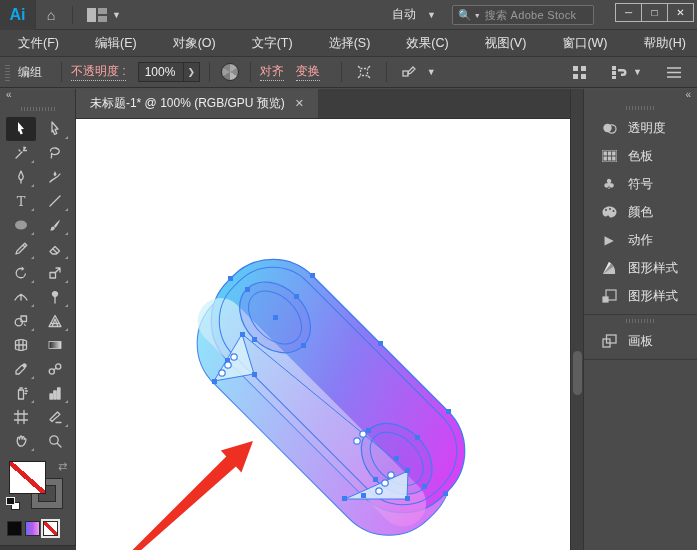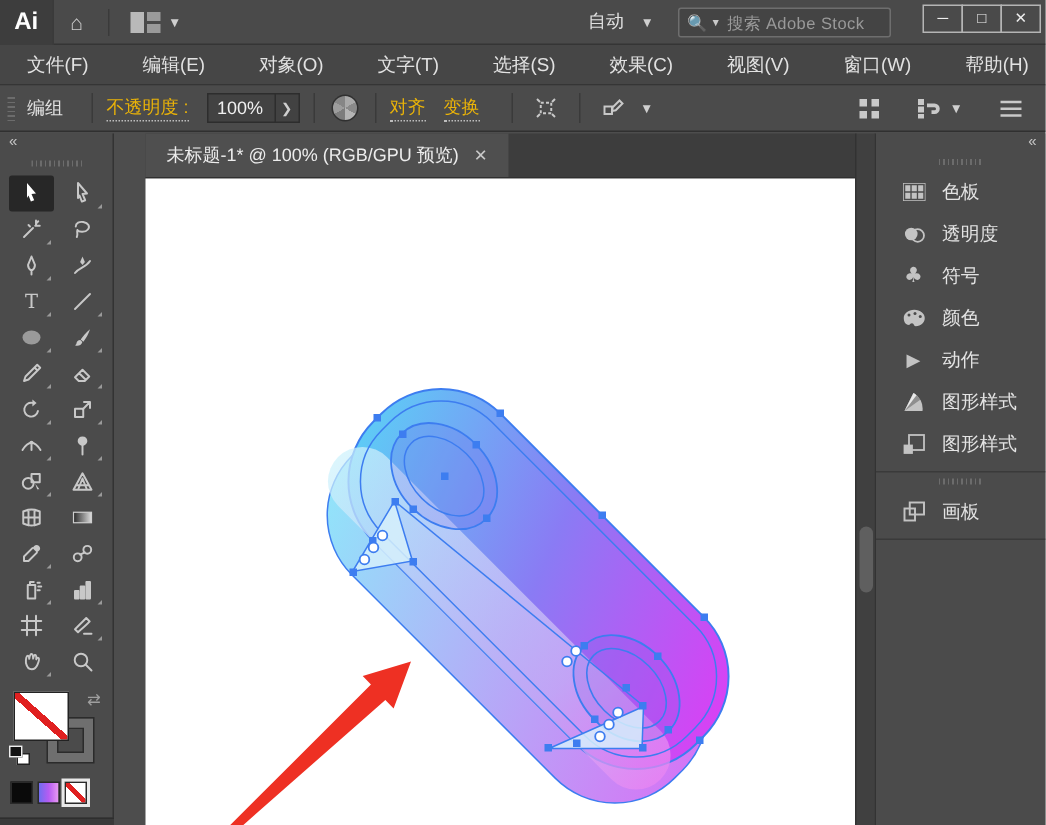--- a/index.html
+++ b/index.html
@@ -1,21 +1,21 @@
 <!DOCTYPE html>
 <html><head>
 <meta charset="utf-8">
 <style>
   * { margin:0; padding:0; box-sizing:border-box; }
   html,body { width:697px; height:550px; overflow:hidden; }
   body { font-family:"Liberation Sans","DejaVu Sans",sans-serif; background:#4d4d4d; color:#dcdcdc; font-size:12px; position:relative; }
 
   
   .titlebar { height:30px; background:#4a4a4a; border-bottom:1px solid #353535; display:flex; align-items:center; position:relative; }
-  .ai-logo { width:36px; height:30px; background:#3d3d3d; color:#ffffff; font-weight:bold; font-size:16px; display:flex; align-items:center; justify-content:center; border-right:1px solid #3a3a3a; }
+  .ai-logo { width:36px; height:30px; background:#3d3d3d; color:#0ea5e9; font-weight:bold; font-size:16px; display:flex; align-items:center; justify-content:center; border-right:1px solid #3a3a3a; }
   .home-btn { width:30px; text-align:center; font-size:14px; color:#cfcfcf; }
   .tb-sep { width:1px; height:18px; background:#3a3a3a; margin:0 6px; }
   .ws-icon { display:flex; align-items:center; gap:2px; margin-left:8px; }
   .ws-icon .p1 { width:9px; height:14px; background:#b9b9b9; }
   .ws-icon .pcol { display:flex; flex-direction:column; gap:2px; }
   .ws-icon .p2 { width:9px; height:6px; background:#9a9a9a; }
   .chev { color:#cfcfcf; font-size:9px; margin-left:5px; }
   .auto-dd { position:absolute; left:392px; display:flex; align-items:center; gap:6px; color:#e0e0e0; }
   .searchbox { position:absolute; left:452px; top:5px; width:142px; height:20px; border:1px solid #6e6e6e; background:#444; border-radius:2px; display:flex; align-items:center; padding:0 5px; gap:4px; color:#9a9a9a; }
   .searchbox .mag { font-size:11px; color:#c9c9c9; }
@@ -26,21 +26,21 @@
 
   
   .menubar { height:27px; background:#464646; border-bottom:1px solid #353535; display:flex; align-items:center; padding-left:10px; gap:20px; }
   .menu-item { padding:4px 8px; color:#e2e2e2; font-size:12.5px; white-space:nowrap; }
 
   
   .optionsbar { height:31px; background:#4b4b4b; border-bottom:1px solid #303030; display:flex; align-items:center; position:relative; }
   .grip-v { width:5px; height:18px; margin:0 8px 0 5px; background:repeating-linear-gradient(0deg,#6c6c6c 0 1px,transparent 1px 3px); }
   .ob-label { color:#e0e0e0; margin-right:10px; white-space:nowrap; }
   .ob-sep { width:1px; height:20px; background:#3a3a3a; margin:0 9px; }
-  .ob-link { color:#eab308; border-bottom:1px dotted #bdbdbd; margin-right:12px; white-space:nowrap; }
+  .ob-link { color:#fca5a5; border-bottom:1px dotted #bdbdbd; margin-right:12px; white-space:nowrap; }
   .op-combo { display:flex; height:20px; }
   .op-val { width:46px; height:20px; background:#424242; border:1px solid #2d2d2d; color:#f0f0f0; display:flex; align-items:center; padding-left:6px; }
   .op-chev { width:16px; height:20px; background:#424242; border:1px solid #2d2d2d; border-left:none; color:#cfcfcf; font-size:9px; display:flex; align-items:center; justify-content:center; }
   .recolor { width:18px; height:18px; border-radius:50%; background:conic-gradient(#a9a9a9 0 60deg,#8a8a8a 0 120deg,#b5b5b5 0 180deg,#7d7d7d 0 240deg,#9d9d9d 0 300deg,#868686 0); border:1px solid #303030; margin:0 2px; }
   .ob-icon { color:#c9c9c9; margin:0 5px; display:flex; align-items:center; }
   .ob-right { position:absolute; right:10px; display:flex; align-items:center; gap:14px; }
 
   
   .main { position:absolute; top:89px; left:0; right:0; bottom:0; display:flex; }
 
@@ -62,21 +62,21 @@
   .mini-def .b { position:absolute; left:0; top:0; width:9px; height:8px; background:#111; border:1px solid #eee; }
   .cbtns { position:absolute; left:0; top:432px; width:76px; display:flex; gap:3px; padding-left:7px; }
   .cbtn { width:15px; height:15px; border:1px solid #2a2a2a; }
   .cbtn.sel { outline:2px solid #e8e8e8; }
   .cbtn.black { background:#0a0a0a; }
   .cbtn.grad { background:linear-gradient(90deg,#6f6cf0,#b75cf2,#e99af2); }
   .cbtn.none { background:#fff; background-image:linear-gradient(to top right,transparent 40%,#e02020 40%,#e02020 60%,transparent 60%); }
   .lt-bottom { position:absolute; left:0; bottom:0; width:76px; height:5px; background:#3a3a3a; border-top:1px solid #2e2e2e; }
 
   
-  .canvas-col { width:494px; display:flex; flex-direction:column; position:relative;padding-left:21px; }
+  .canvas-col { width:494px; display:flex; flex-direction:column; position:relative; }
   .tabbar { height:30px; background:#3d3d3d; display:flex; border-bottom:1px solid #303030; }
   .doc-tab { width:242px; background:#4f4f4f; color:#ececec; display:flex; align-items:center; justify-content:center; gap:10px; font-size:12px; white-space:nowrap; overflow:hidden; }
   .doc-tab .x { color:#c9c9c9; font-size:11px; }
   .canvas { flex:1; background:#ffffff; position:relative; overflow:hidden; }
   .canvas svg.art { position:absolute; left:0; top:0; }
 
   
   .vscroll { width:13px; background:#404040; border-left:1px solid #323232; position:relative; }
   .vthumb { position:absolute; left:2px; top:262px; width:9px; height:44px; background:#5f5f5f; border-radius:5px; }
 
@@ -477,43 +477,43 @@
   <div class="vscroll">
     <div class="vthumb"></div>
   </div>
 
   <div class="rp">
     <div class="panel-head">«</div>
     <div class="rp-grip"></div>
     <div id="rpgroups">
         <div class="rp-row">
           <span class="ric">
+            <svg width="15" height="13" viewBox="0 0 15 13">
+              <circle cx="5.5" cy="6" r="4.2" fill="#c3c3c3"></circle>
+              <circle cx="9.8" cy="7" r="4.2" fill="none" stroke="#c3c3c3" stroke-width="1.2"></circle>
+            </svg>
+          </span>
+          <span>透明度</span>
+        </div>
+        <div class="rp-row">
+          <span class="ric">
             <svg width="15" height="12" viewBox="0 0 15 12" fill="#c3c3c3">
               <rect x="0" y="0" width="15" height="12" fill="none" stroke="#c3c3c3"></rect>
               <rect x="1.5" y="1.5" width="3.4" height="4"></rect>
               <rect x="5.8" y="1.5" width="3.4" height="4"></rect>
               <rect x="10.1" y="1.5" width="3.4" height="4"></rect>
               <rect x="1.5" y="6.5" width="3.4" height="4"></rect>
               <rect x="5.8" y="6.5" width="3.4" height="4"></rect>
               <rect x="10.1" y="6.5" width="3.4" height="4"></rect>
             </svg>
           </span>
           <span>色板</span>
         </div>
         <div class="rp-row">
           <span class="ric">
-            <svg width="15" height="13" viewBox="0 0 15 13">
-              <circle cx="5.5" cy="6" r="4.2" fill="#c3c3c3"></circle>
-              <circle cx="9.8" cy="7" r="4.2" fill="none" stroke="#c3c3c3" stroke-width="1.2"></circle>
-            </svg>
-          </span>
-          <span>透明度</span>
-        </div>
-        <div class="rp-row">
-          <span class="ric">
             <span style="font-family:'DejaVu Sans',sans-serif;font-size:14px;">♣</span>
           </span>
           <span>符号</span>
         </div>
         <div class="rp-row">
           <span class="ric">
             <svg width="15" height="12" viewBox="0 0 15 12">
               <path d="M7.5 0.5 C11.5 0.5 14.5 3 14.5 6 C14.5 9 12 11.5 8.5 11.5 C7 11.5 7.5 9.5 6 9.5 C4.5 9.5 5 11 3 10.5 C1.2 10 0.5 8 0.5 6 C0.5 3 3.5 0.5 7.5 0.5 Z" fill="#c3c3c3"></path>
               <circle cx="4" cy="4" r="1" fill="#4b4b4b"></circle>
               <circle cx="8" cy="3" r="1" fill="#4b4b4b"></circle>

